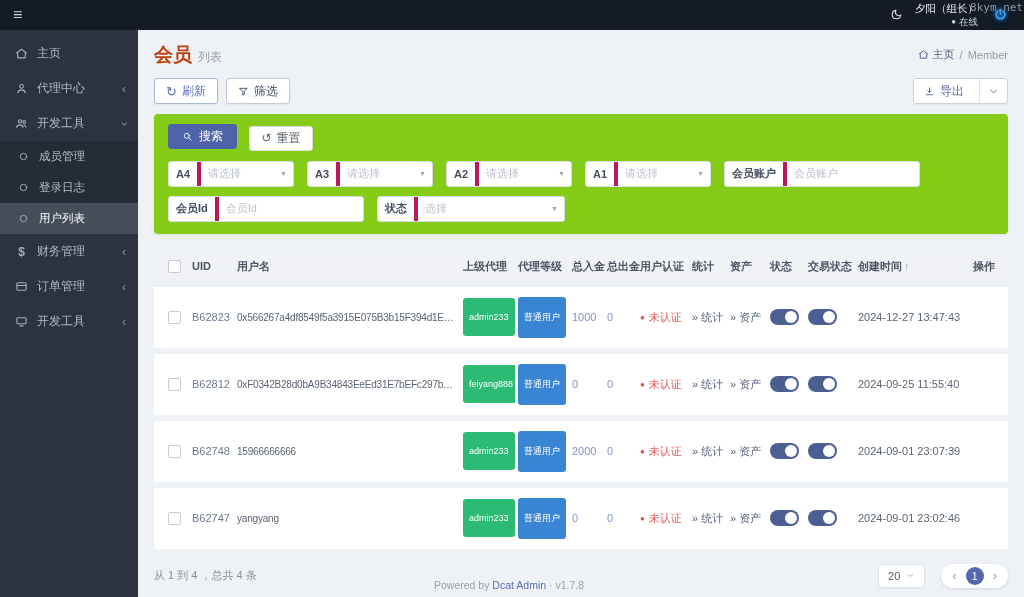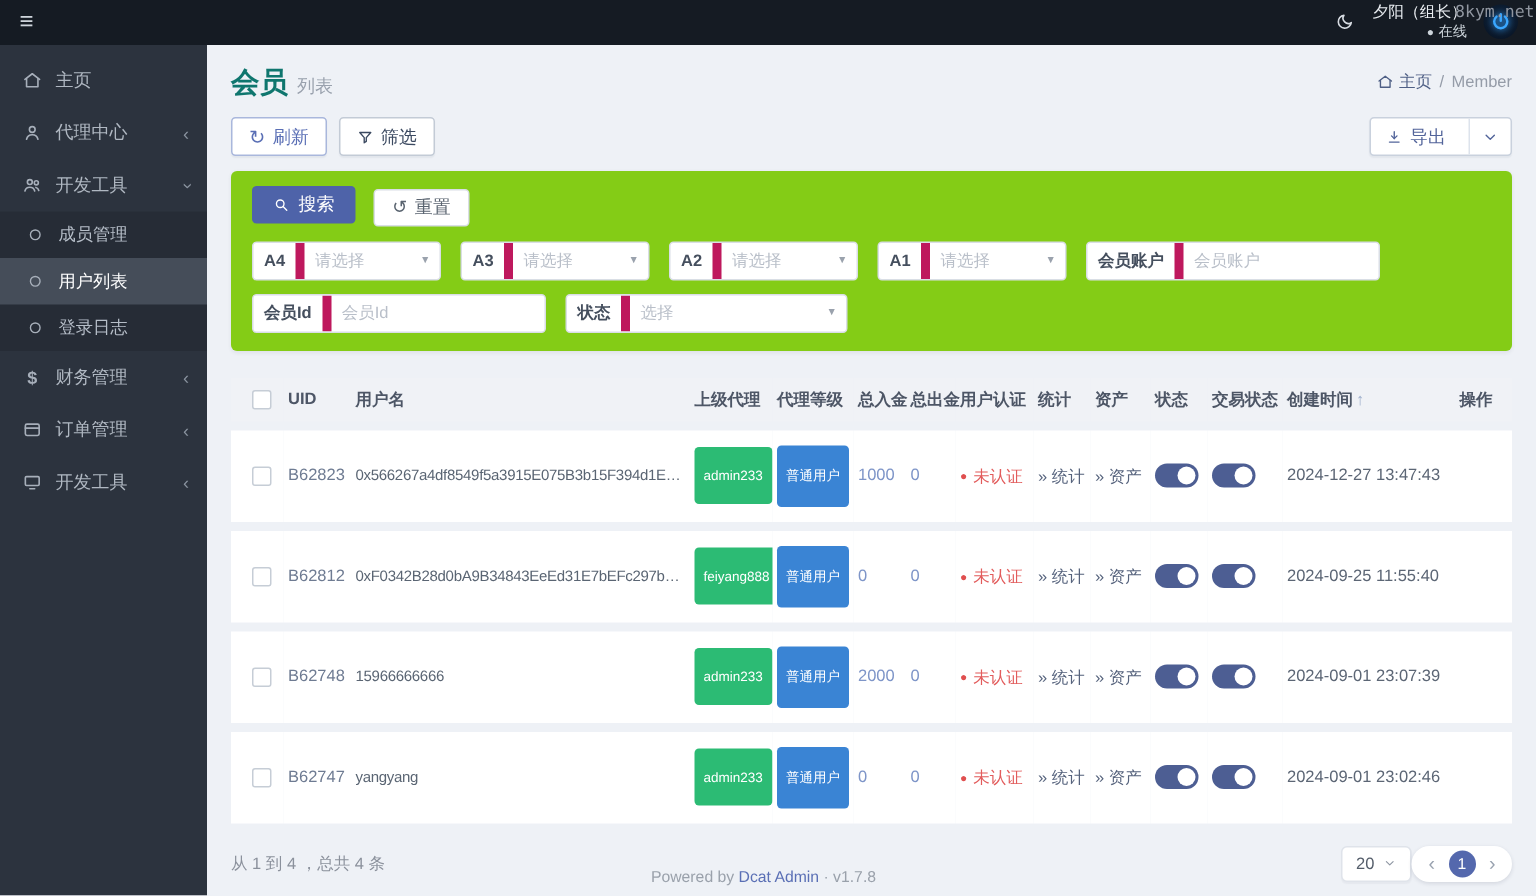--- a/index.html
+++ b/index.html
@@ -42,21 +42,21 @@
   .chev.down { transform: rotate(-90deg); }
   .submenu { background: rgba(0,0,0,0.12); }
   .submenu .menu-item { padding: 8px 12px 8px 17px; font-size: 11.5px; color: #b6bec8; }
   .submenu .menu-item.active { background: #454d59; color: #fff; }
   .submenu .micon svg { width: 11px; height: 11px; }
 
   
   .main { position: absolute; top: 30px; left: 138px; width: 886px; height: 567px; padding: 12px 16px 0; }
 
   .page-head { display: flex; align-items: flex-start; }
-  .page-title { font-size: 19px; color: #0f766e; font-weight: bold; }
+  .page-title { font-size: 19px; color: #c2410c; font-weight: bold; }
   .page-sub { font-size: 12px; color: #99a1ad; font-weight: normal; margin-left: 6px; }
   .breadcrumb { margin-left: auto; margin-top: 5px; display: flex; align-items: center; gap: 5px; font-size: 11px; color: #959ca8; }
   .breadcrumb .bc-home { display: flex; align-items: center; gap: 4px; color: #4e5f85; cursor: pointer; }
   .breadcrumb .bc-home svg { width: 11px; height: 11px; }
 
   .toolbar { display: flex; align-items: center; margin-top: 10px; }
   .btn { height: 26px; display: inline-flex; align-items: center; gap: 5px; padding: 0 11px;
     background: #fff; border: 1px solid #d4dae2; border-radius: 3px; font-size: 12px;
     color: #4a5568; cursor: pointer; box-shadow: 0 1px 1px rgba(20,30,60,.05); }
   .btn-refresh { color: #5a6fb5; border-color: #a9b7dc; margin-right: 8px; }
@@ -71,21 +71,21 @@
   .card { background: #84cc16; border-radius: 4px; box-shadow: 0 1px 3px rgba(25,35,60,.07); }
   .filter-card { margin-top: 10px; padding: 10px 14px 12px; }
   .btn-search { height: 25px; display: inline-flex; align-items: center; gap: 6px; padding: 0 13px;
     background: #4e63a9; border: 1px solid #4e63a9; color: #fff; border-radius: 3px; font-size: 12px; cursor: pointer; }
   .btn-search svg { width: 11px; height: 11px; }
   .btn-reset { height: 25px; display: inline-flex; align-items: center; gap: 5px; padding: 0 11px; margin-left: 8px;
     background: #fff; border: 1px solid #d9dee5; color: #5a6470; border-radius: 3px; font-size: 12px; cursor: pointer; }
   .filter-rows { display: flex; flex-wrap: wrap; gap: 9px 13px; margin-top: 10px; }
   .fgroup { display: flex; align-items: center; height: 26px; border: 1px solid #d9dee5;
     border-radius: 3px; background: #fff; font-size: 11px; overflow: hidden; cursor: pointer; }
-  .flabel { padding: 0 7px; height: 100%; display: flex; align-items: center; border-right: 6px solid #be185d;
+  .flabel { padding: 0 7px; height: 100%; display: flex; align-items: center; border-right: 4px solid #be185d;
     color: #454f5e; font-weight: bold; white-space: nowrap; flex: none; }
   .fvalue { padding: 0 7px; color: #b9bfc9; flex: 1; white-space: nowrap; overflow: hidden; }
   .fcaret { color: #9aa2ad; font-size: 7px; padding-right: 6px; flex: none; }
   .w-select { width: 126px; } .w-account { width: 196px; } .w-id { width: 196px; } .w-status { width: 188px; }
 
   
   .table-wrap { margin-top: 12px; }
   table { width: 100%; border-collapse: separate; border-spacing: 0 6px; table-layout: fixed; font-size: 11px; }
   thead th { background: #f0f2f6; color: #4d5666; font-weight: bold; text-align: left;
     padding: 7px 3px; white-space: nowrap; overflow: visible; }
@@ -104,21 +104,21 @@
   .auth .dot { font-size: 8px; margin-right: 4px; vertical-align: 1px; color: #e04f4f; }
   .rowlink { color: #55627c; cursor: pointer; }
   .sort-arrow { color: #9fb0cc; margin-left: 2px; }
   .switch { width: 29px; height: 16px; border-radius: 8px; background: #4d5e93; display: inline-block;
     position: relative; cursor: pointer; vertical-align: middle; }
   .switch::after { content: ""; position: absolute; right: 2px; top: 2px; width: 12px; height: 12px;
     background: #fff; border-radius: 50%; }
 
   
   .table-foot { display: flex; align-items: center; margin-top: 9px; font-size: 11px; color: #8b919c; }
-  .foot-right { margin-left: auto; display: flex; align-items: center; gap: 0; }
+  .foot-right { margin-left: auto; display: flex; align-items: center; gap: 16px; }
   .psize { height: 24px; background: #fff; border: 1px solid #dfe3ea; border-radius: 4px;
     display: flex; align-items: center; gap: 6px; padding: 0 9px; color: #555e6b; cursor: pointer;
     box-shadow: 0 1px 1px rgba(20,30,60,.04); }
   .psize svg { width: 9px; height: 9px; color: #8e96a2; }
   .pager { height: 24px; background: #fff; border-radius: 12px; display: flex; align-items: center;
     padding: 0 4px; box-shadow: 0 1px 3px rgba(20,30,60,.13); }
   .pbtn { color: #9aa3b0; font-size: 13px; padding: 0 7px; cursor: pointer; line-height: 1; }
   .pcur { width: 18px; height: 18px; border-radius: 50%; background: #5468ad; color: #fff; font-size: 10.5px;
     display: flex; align-items: center; justify-content: center; margin: 0 2px; cursor: pointer; }
 
@@ -188,35 +188,35 @@
   </div>
   <div class="submenu">
     <div class="menu-item">
       <span class="micon">
         <svg class="sicon" viewBox="0 0 24 24">
             <circle cx="12" cy="12" r="7"></circle>
           </svg>
       </span>
       <span>成员管理</span>
     </div>
+    <div class="menu-item">
+      <span class="micon">
+        <svg class="sicon" viewBox="0 0 24 24">
+            <circle cx="12" cy="12" r="7"></circle>
+          </svg>
+      </span>
+      <span>登录日志</span>
+    </div>
     <div class="menu-item active">
       <span class="micon">
         <svg class="sicon" viewBox="0 0 24 24">
             <circle cx="12" cy="12" r="7"></circle>
           </svg>
       </span>
       <span>用户列表</span>
-    </div>
-    <div class="menu-item">
-      <span class="micon">
-        <svg class="sicon" viewBox="0 0 24 24">
-            <circle cx="12" cy="12" r="7"></circle>
-          </svg>
-      </span>
-      <span>登录日志</span>
     </div>
   </div>
   <div class="menu-item">
     <span class="micon dollar">$</span>
     <span>财务管理</span>
     <span class="chev">‹</span>
   </div>
   <div class="menu-item">
     <span class="micon">
       <svg class="sicon" viewBox="0 0 24 24">

